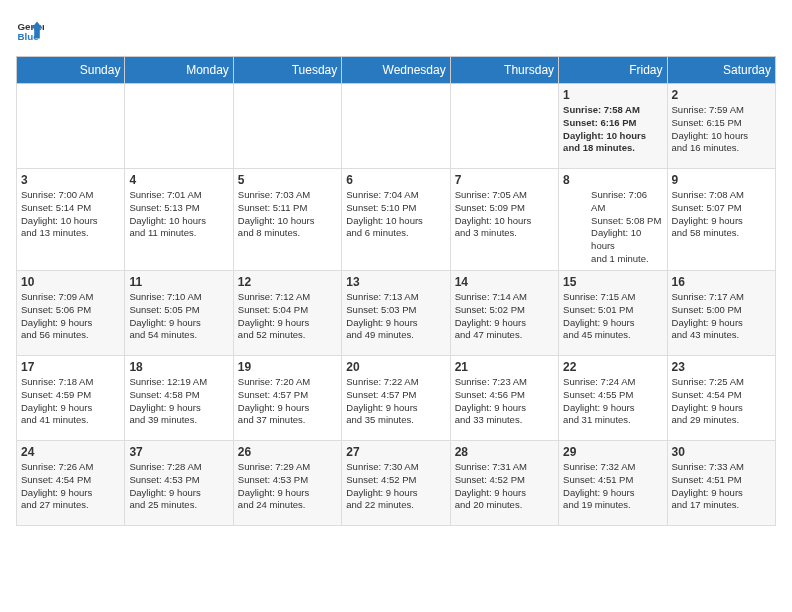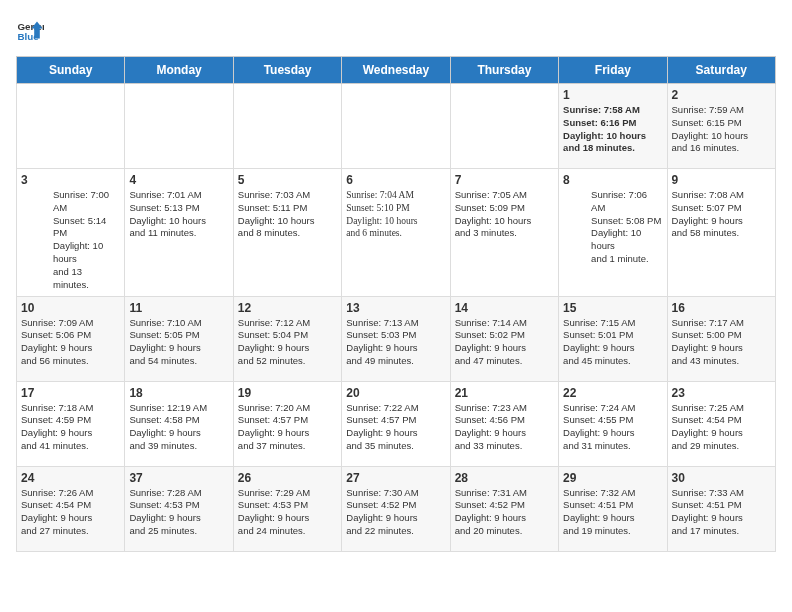--- a/index.html
+++ b/index.html
@@ -39,23 +39,23 @@
     }
     table {
       width: 100%;
       border-collapse: collapse;
       table-layout: fixed;
     }
     thead tr th {
       background-color: #2979c0;
       color: #fff;
       font-size: 12px;
-      font-weight: bold;
+      font-weight: normal;
       padding: 6px 4px;
-      text-align: center;
+      text-align: right;
       border: 1px solid #ccc;
     }
     tbody tr td {
       vertical-align: top;
       font-size: 10px;
       color: #333;
       padding: 4px;
       border: 1px solid #ddd;
       height: 85px;
       background: #fff;
@@ -125,42 +125,42 @@
           <span class="day-number">2</span>
           <div class="day-info" style="white-space: pre-line;">Sunrise: 7:59 AM
 Sunset: 6:15 PM
 Daylight: 10 hours
 and 16 minutes.</div>
         </td>
       </tr>
       <tr>
         <td>
           <span class="day-number">3</span>
-          <div class="day-info" style="white-space: pre-line; margin-left: 32px;">Sunrise: 7:00 AM
+          <div class="day-info" style="white-space: pre-line;">Sunrise: 7:00 AM
 Sunset: 5:14 PM
 Daylight: 10 hours
 and 13 minutes.</div>
         </td>
         <td>
           <span class="day-number">4</span>
           <div class="day-info" style="white-space: pre-line;">Sunrise: 7:01 AM
 Sunset: 5:13 PM
 Daylight: 10 hours
 and 11 minutes.</div>
         </td>
         <td>
           <span class="day-number">5</span>
           <div class="day-info" style="white-space: pre-line;">Sunrise: 7:03 AM
 Sunset: 5:11 PM
 Daylight: 10 hours
 and 8 minutes.</div>
         </td>
         <td>
           <span class="day-number">6</span>
-          <div class="day-info" style="white-space: pre-line; font-family: Liberation Serif, serif;">Sunrise: 7:04 AM
+          <div class="day-info" style="white-space: pre-line;">Sunrise: 7:04 AM
 Sunset: 5:10 PM
 Daylight: 10 hours
 and 6 minutes.</div>
         </td>
         <td>
           <span class="day-number">7</span>
           <div class="day-info" style="white-space: pre-line;">Sunrise: 7:05 AM
 Sunset: 5:09 PM
 Daylight: 10 hours
 and 3 minutes.</div>

